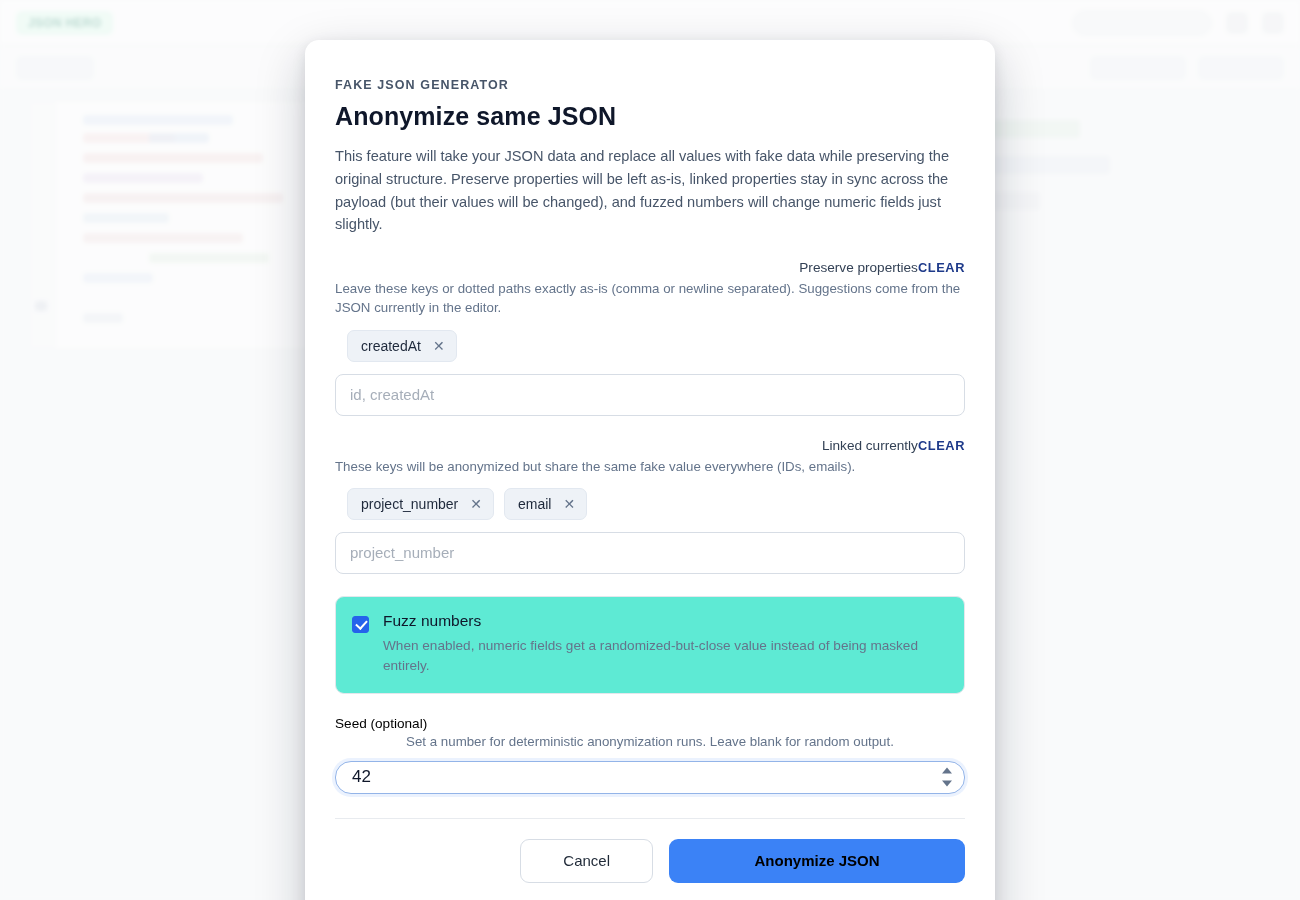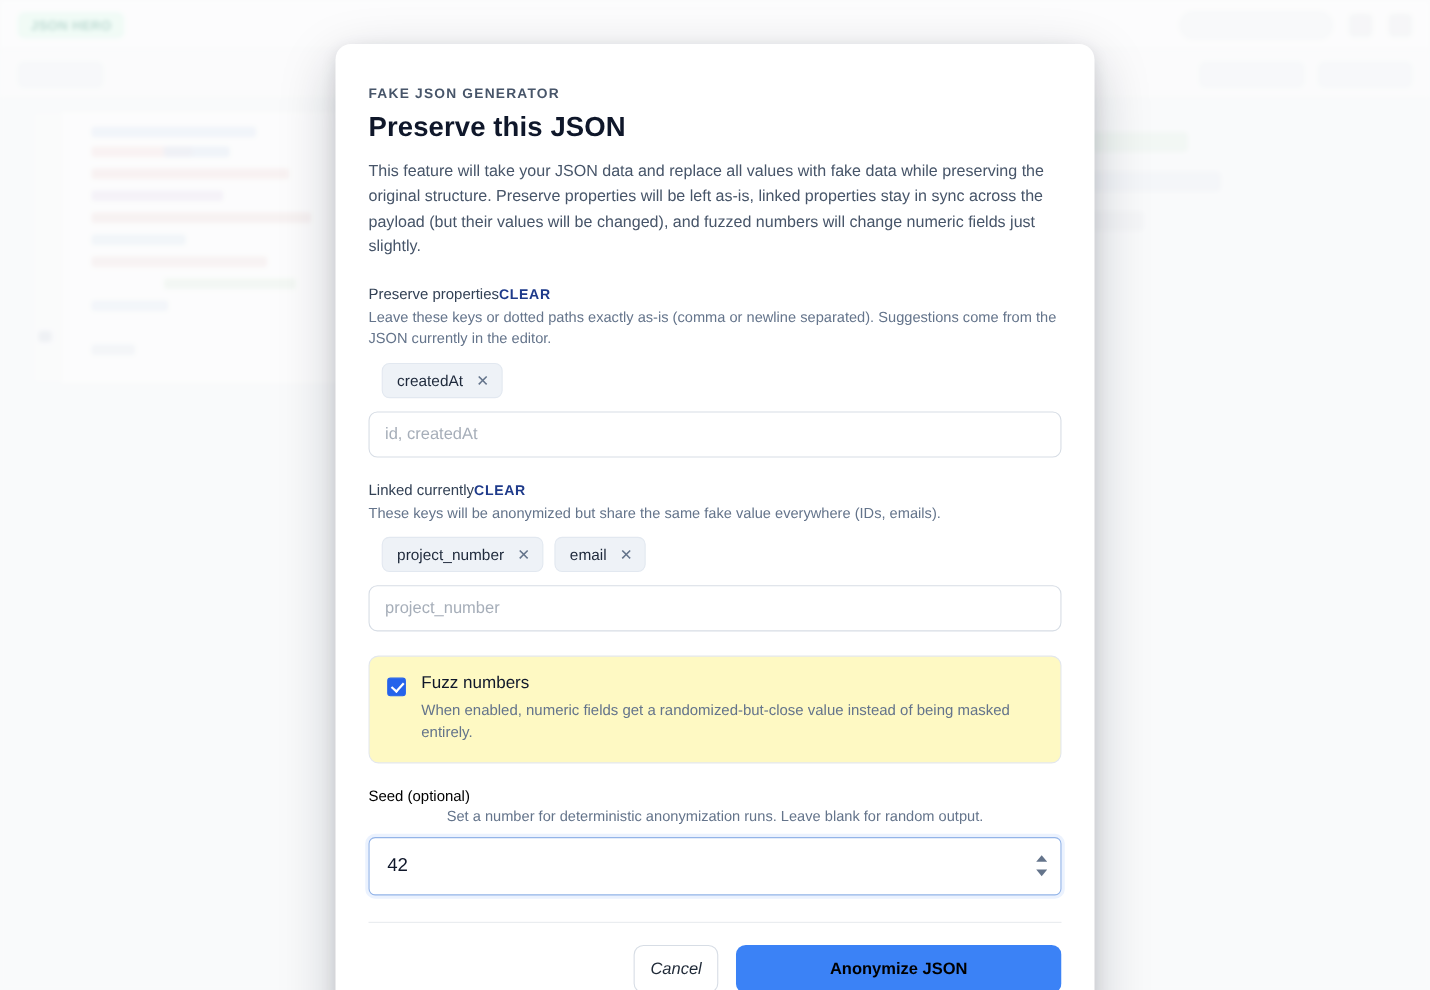--- a/index.html
+++ b/index.html
@@ -100,21 +100,21 @@
   .modal-desc {
     font-size: 14.6px;
     line-height: 1.56;
     color: #475569;
     margin: 0 0 24px 0;
   }
 
   .field-head {
     display: flex;
     align-items: baseline;
-    justify-content: flex-start;
+    justify-content: flex-end;
     margin-bottom: 4px;
   }
   .field-label {
     font-size: 13.6px;
     color: #334155;
   }
   .clear-link {
     font-size: 12.8px;
     font-weight: bold;
     letter-spacing: .6px;
@@ -162,21 +162,21 @@
     outline: none;
     background: #fff;
   }
   .text-input::placeholder { color: #a6aeb9; }
 
   .block-gap { margin-bottom: 22px; }
 
   .fuzz-box {
     border: 1px solid #e3e7ec;
     border-radius: 9px;
-    background: #fef9c3;
+    background: #5eead4;
     padding: 15px 16px 16px 16px;
     display: flex;
     gap: 14px;
     margin-bottom: 22px;
   }
   .checkbox {
     width: 17px; height: 17px; flex: 0 0 17px;
     background: #2563eb;
     border: 1px solid #2563eb;
     border-radius: 3px;
@@ -195,23 +195,23 @@
   }
   .fuzz-title { font-size: 15.5px; color: #0f172a; margin-bottom: 6px; }
   .fuzz-desc { font-size: 13.6px; line-height: 1.5; color: #64748b; }
 
   .seed-label { font-size: 13.6px; color: #000000; margin-bottom: 3px; }
   .seed-help { font-size: 13.3px; color: #64748b; margin-bottom: 12px; text-align: center; }
 
   .seed-wrap { position: relative; }
   .seed-input {
     width: 100%;
-    height: 53px;
+    height: 33px;
     border: 1px solid #93b4e8;
-    border-radius: 6px;
+    border-radius: 16px;
     padding: 0 24px 0 16px;
     font-size: 17px;
     color: #0f172a;
     font-family: "Liberation Sans", sans-serif;
     outline: none;
     box-shadow: 0 0 0 3px rgba(59,130,246,.10);
   }
   .spinner {
     position: absolute;
     right: 13px; top: 50%;
@@ -241,22 +241,21 @@
     border-radius: 9px;
     font-size: 15px;
     font-family: "Liberation Sans", sans-serif;
     cursor: pointer;
     border: 1px solid transparent;
   }
   .btn-cancel {
     background: #fff;
     border-color: #d7dde5;
     color: #1f2937;
-    padding: 0 14px;
-    font-style: italic;
+    padding: 0 42px;
   }
   .btn-primary {
     background: #3b82f6;
     color: #000000;
     padding: 0 28px;
     font-weight: bold;
     min-width: 296px;
   }
 </style>
 </head>
@@ -301,21 +300,21 @@
     <div class="bg-rp-row" style="width:180px; background:#d7e9dd;"></div>
     <div class="bg-rp-row" style="width:210px; background:#dfe6ee;"></div>
     <div class="bg-rp-row" style="width:140px; background:#e3e7ec;"></div>
   </div>
 </div>
 <div id="scrim"></div>
 
 <div id="modal">
 
   <div class="eyebrow">FAKE JSON GENERATOR</div>
-  <h1 class="modal-title">Preserve this JSON</h1>
+  <h1 class="modal-title">Anonymize same JSON</h1>
   <p class="modal-desc">This feature will take your JSON data and replace all values with fake data while preserving the original structure. Preserve properties will be left as-is, linked properties stay in sync across the payload (but their values will be changed), and fuzzed numbers will change numeric fields just slightly.</p>
 
   <div class="field-head">
     <span class="field-label">Preserve properties</span>
     <button class="clear-link">CLEAR</button>
   </div>
   <p class="field-help">Leave these keys or dotted paths exactly as-is (comma or newline separated). Suggestions come from the JSON currently in the editor.</p>
 
   <div class="chips">
     <span class="chip">

